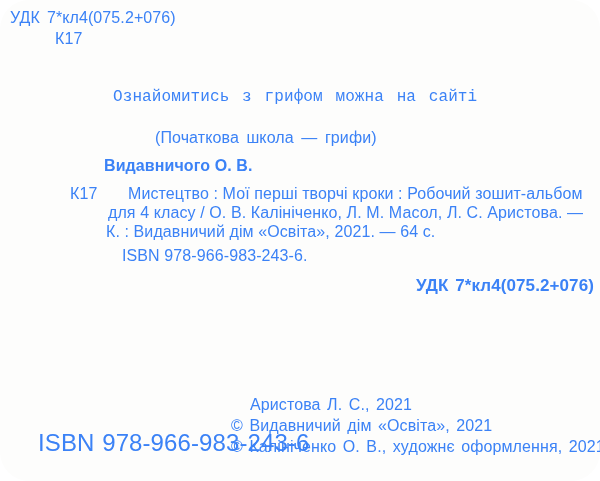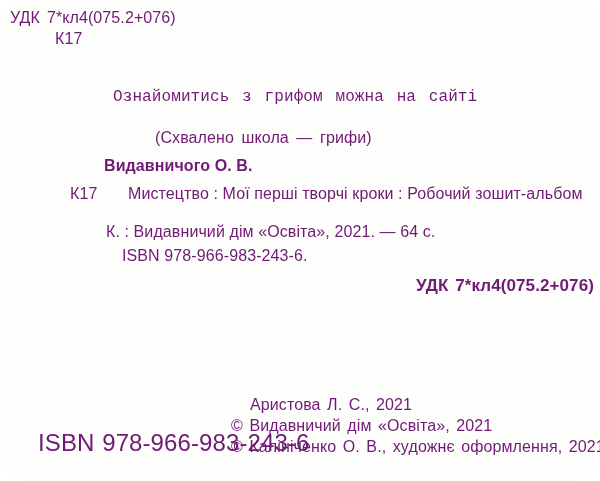--- a/index.html
+++ b/index.html
@@ -49,34 +49,35 @@
   .copy-1         { left: 231px; top: 374px; }
   .copy-2         { left: 250px; top: 395px; }
   .copy-3         { left: 231px; top: 416px; }
   .copy-4         { left: 231px; top: 437px; }
 
   .isbn-bottom    { left: 38px;  top: 433px; font-size: 24px; word-spacing: 1px; }
 </style>
 </head>
 <body>
 
-<div class="page" style="background: rgb(253, 253, 252); color: #701a75; border-radius: 29px;">
+<div class="page" style="background: rgb(253, 253, 252); color: #3b82f6; border-radius: 29px;">
 
   <div class="line udk-top">
     <span>УДК</span><span class="val">7*кл4(075.2+076)</span>
   </div>
   <div class="line code-top">К17</div>
 
   <div class="line ws3 grif-1">Ознайомитись з грифом можна на сайті</div>
-  <div class="line ws3 grif-3">(Схвалено школа — грифи)</div>
+  <div class="line ws3 grif-3">(Початкова школа — грифи)</div>
 
   <div class="line bold author">Видавничого О. В.</div>
 
   <div class="line bib-code">К17</div>
   <div class="line bib-1">Мистецтво : Мої перші творчі кроки : Робочий зошит-альбом</div>
+  <div class="line bib-2">для 4 класу / О. В. Калініченко, Л. М. Масол, Л. С. Аристова. —</div>
   <div class="line bib-3">К. : Видавничий дім «Освіта», 2021. — 64 с.</div>
   <div class="line bib-isbn">ISBN 978-966-983-243-6.</div>
 
   <div class="line bold ws2 udk-bottom">УДК 7*кл4(075.2+076)</div>
 
   <div class="line ws2 copy-2">Аристова Л. С., 2021</div>
   <div class="line ws2 copy-3">© Видавничий дім «Освіта», 2021</div>
   <div class="line ws2 copy-4">© Калініченко О. В., художнє оформлення, 2021</div>
 
   <div class="line isbn-bottom">ISBN 978-966-983-243-6</div>

